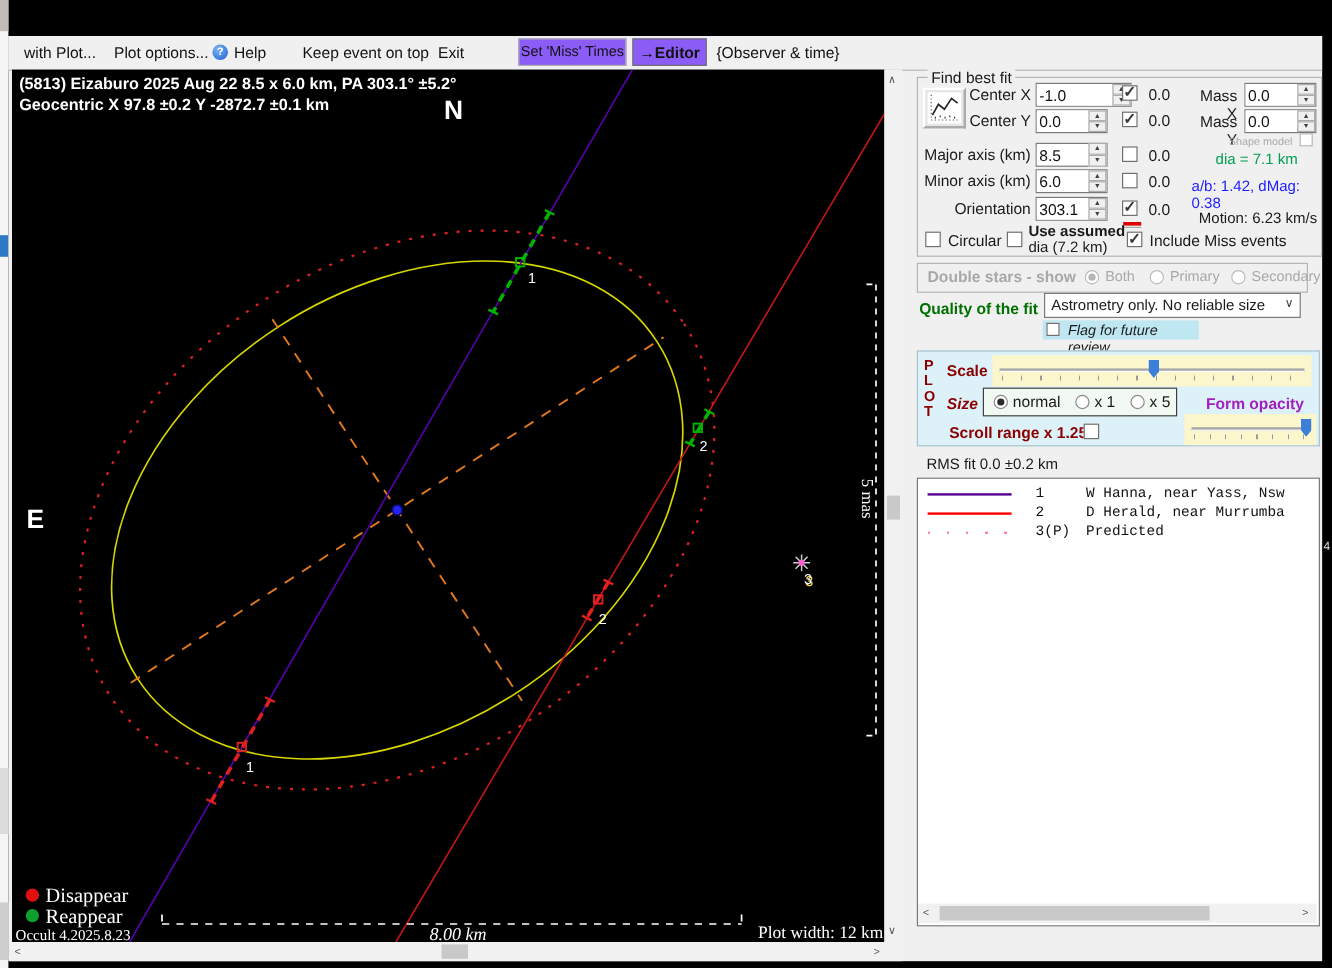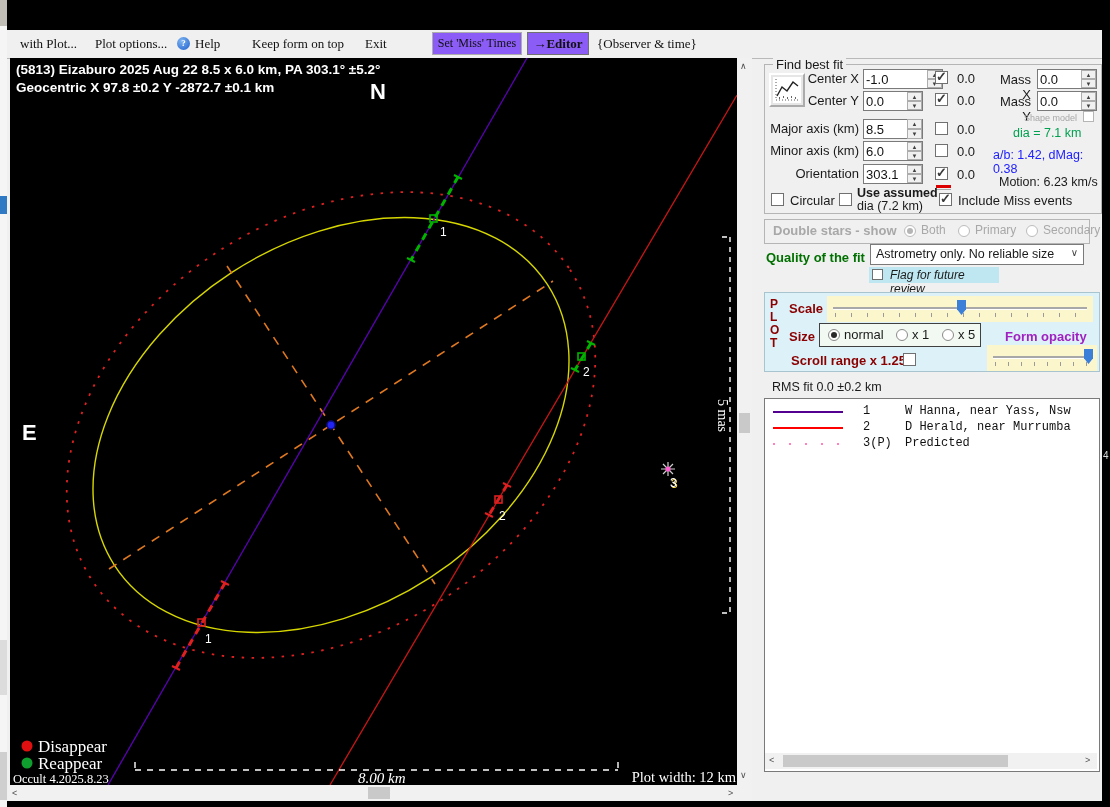--- a/index.html
+++ b/index.html
@@ -2,21 +2,21 @@
 <html><head>
 <meta charset="utf-8">
 <style>
   html,body{margin:0;padding:0;background:#000;}
   #screen{position:relative;width:1110px;height:807px;background:#000;overflow:hidden;
           font-family:"Liberation Sans",sans-serif;font-size:13px;color:#1a1a1a;}
   .abs{position:absolute;}
   
   .titlebar{background:#2c7d95;color:#fff;}
   .tbtn{color:#fff;text-align:center;cursor:default;}
-  .menubar{background:#f0f0f0;border-bottom:1px solid #b9b9b9;font-family:Liberation Serif, serif;}
+  .menubar{background:#f0f0f0;border-bottom:1px solid #b9b9b9;}
   .menu-item{font-size:13px;color:#111;}
   .btn{background:#8b5cf6;border:1px solid #adadad;text-align:center;font-size:12px;color:#111;}
   .btn.editor{border:1px solid #707070;font-weight:bold;font-size:13px;}
   .help-ico{width:13px;height:13px;border-radius:50%;
     background:radial-gradient(circle at 35% 30%,#7db4f0,#1d5fd0);
     color:#fff;font-size:9px;font-weight:bold;text-align:center;line-height:13px;}
   
   .formbg{background:#f0f0f0;}
   .group{border:1px solid #b5b5b5;}
   .group-label{position:absolute;top:-8px;left:8px;background:#f0f0f0;padding:0 3px;font-size:13px;}
@@ -65,21 +65,21 @@
   </div>
 
   <div class="abs formbg" style="left:7px;top:30px;width:1095px;height:771px;"></div>
 
 
   <div class="abs menubar" style="left:7px;top:30px;width:1095px;height:28px;">
     <span class="abs menu-item" style="left:13px;top:6px;">with Plot...</span>
     <span class="abs menu-item" style="left:88px;top:6px;">Plot options...</span>
     <span class="abs help-ico" style="position:absolute;left:170px;top:7px;">?</span>
     <span class="abs menu-item" style="left:188px;top:6px;">Help</span>
-    <span class="abs menu-item" style="left:245px;top:6px;">Keep form on top</span>
+    <span class="abs menu-item" style="left:245px;top:6px;">Keep event on top</span>
     <span class="abs menu-item" style="left:358px;top:6px;">Exit</span>
     <div class="abs btn" style="left:425px;top:2px;width:88px;height:21px;line-height:21px;">Set 'Miss' Times</div>
     <div class="abs btn editor" style="left:520px;top:2px;width:60px;height:21px;line-height:21px;">→Editor</div>
     <span class="abs menu-item" style="left:590px;top:6px;">{Observer &amp; time}</span>
   </div>
 
   <div class="abs" style="left:10px;top:58px;width:727px;height:727px;background:#000;">
     <svg width="727" height="727" viewBox="0 0 727 727">
 
       <ellipse cx="321" cy="367" rx="285" ry="207" transform="rotate(-33 321 367)" fill="none" stroke-width="1.8" stroke-dasharray="2.5 7.5" stroke="#e02020"></ellipse>
@@ -280,21 +280,21 @@
       <div class="abs maroon" style="left:5px;top:5px;line-height:13px;white-space:pre-line;font-size:12px;">P
 L
 O
 T</div>
       <span class="abs maroon" style="left:24px;top:8px;">Scale</span>
       <div class="slider" style="left:62px;top:3px;width:266px;height:26px;">
         <div class="track"></div>
         <div class="ticks"></div>
         <div class="thumb" style="left:130px;"></div>
       </div>
-      <span class="abs maroon" style="left:24px;top:36px;">Size</span>
+      <span class="abs maroon" style="left:24px;top:36px;font-style:italic;">Size</span>
       <div class="abs" style="left:54px;top:30px;width:162px;height:24px;background:#f2f9f2;border:1px solid #404040;box-sizing:border-box;">
         <span class="radio on" style="left:8px;top:5px;"></span>
         <span class="abs" style="left:24px;top:3px;font-weight:normal;">normal</span>
         <span class="radio" style="left:76px;top:5px;"></span>
         <span class="abs" style="left:92px;top:3px;">x 1</span>
         <span class="radio" style="left:122px;top:5px;"></span>
         <span class="abs" style="left:138px;top:3px;">x 5</span>
       </div>
       <span class="abs" style="left:240px;top:36px;color:#a020c0;font-weight:bold;">Form opacity</span>
       <span class="abs maroon" style="left:26px;top:60px;">Scroll range x 1.25</span>

